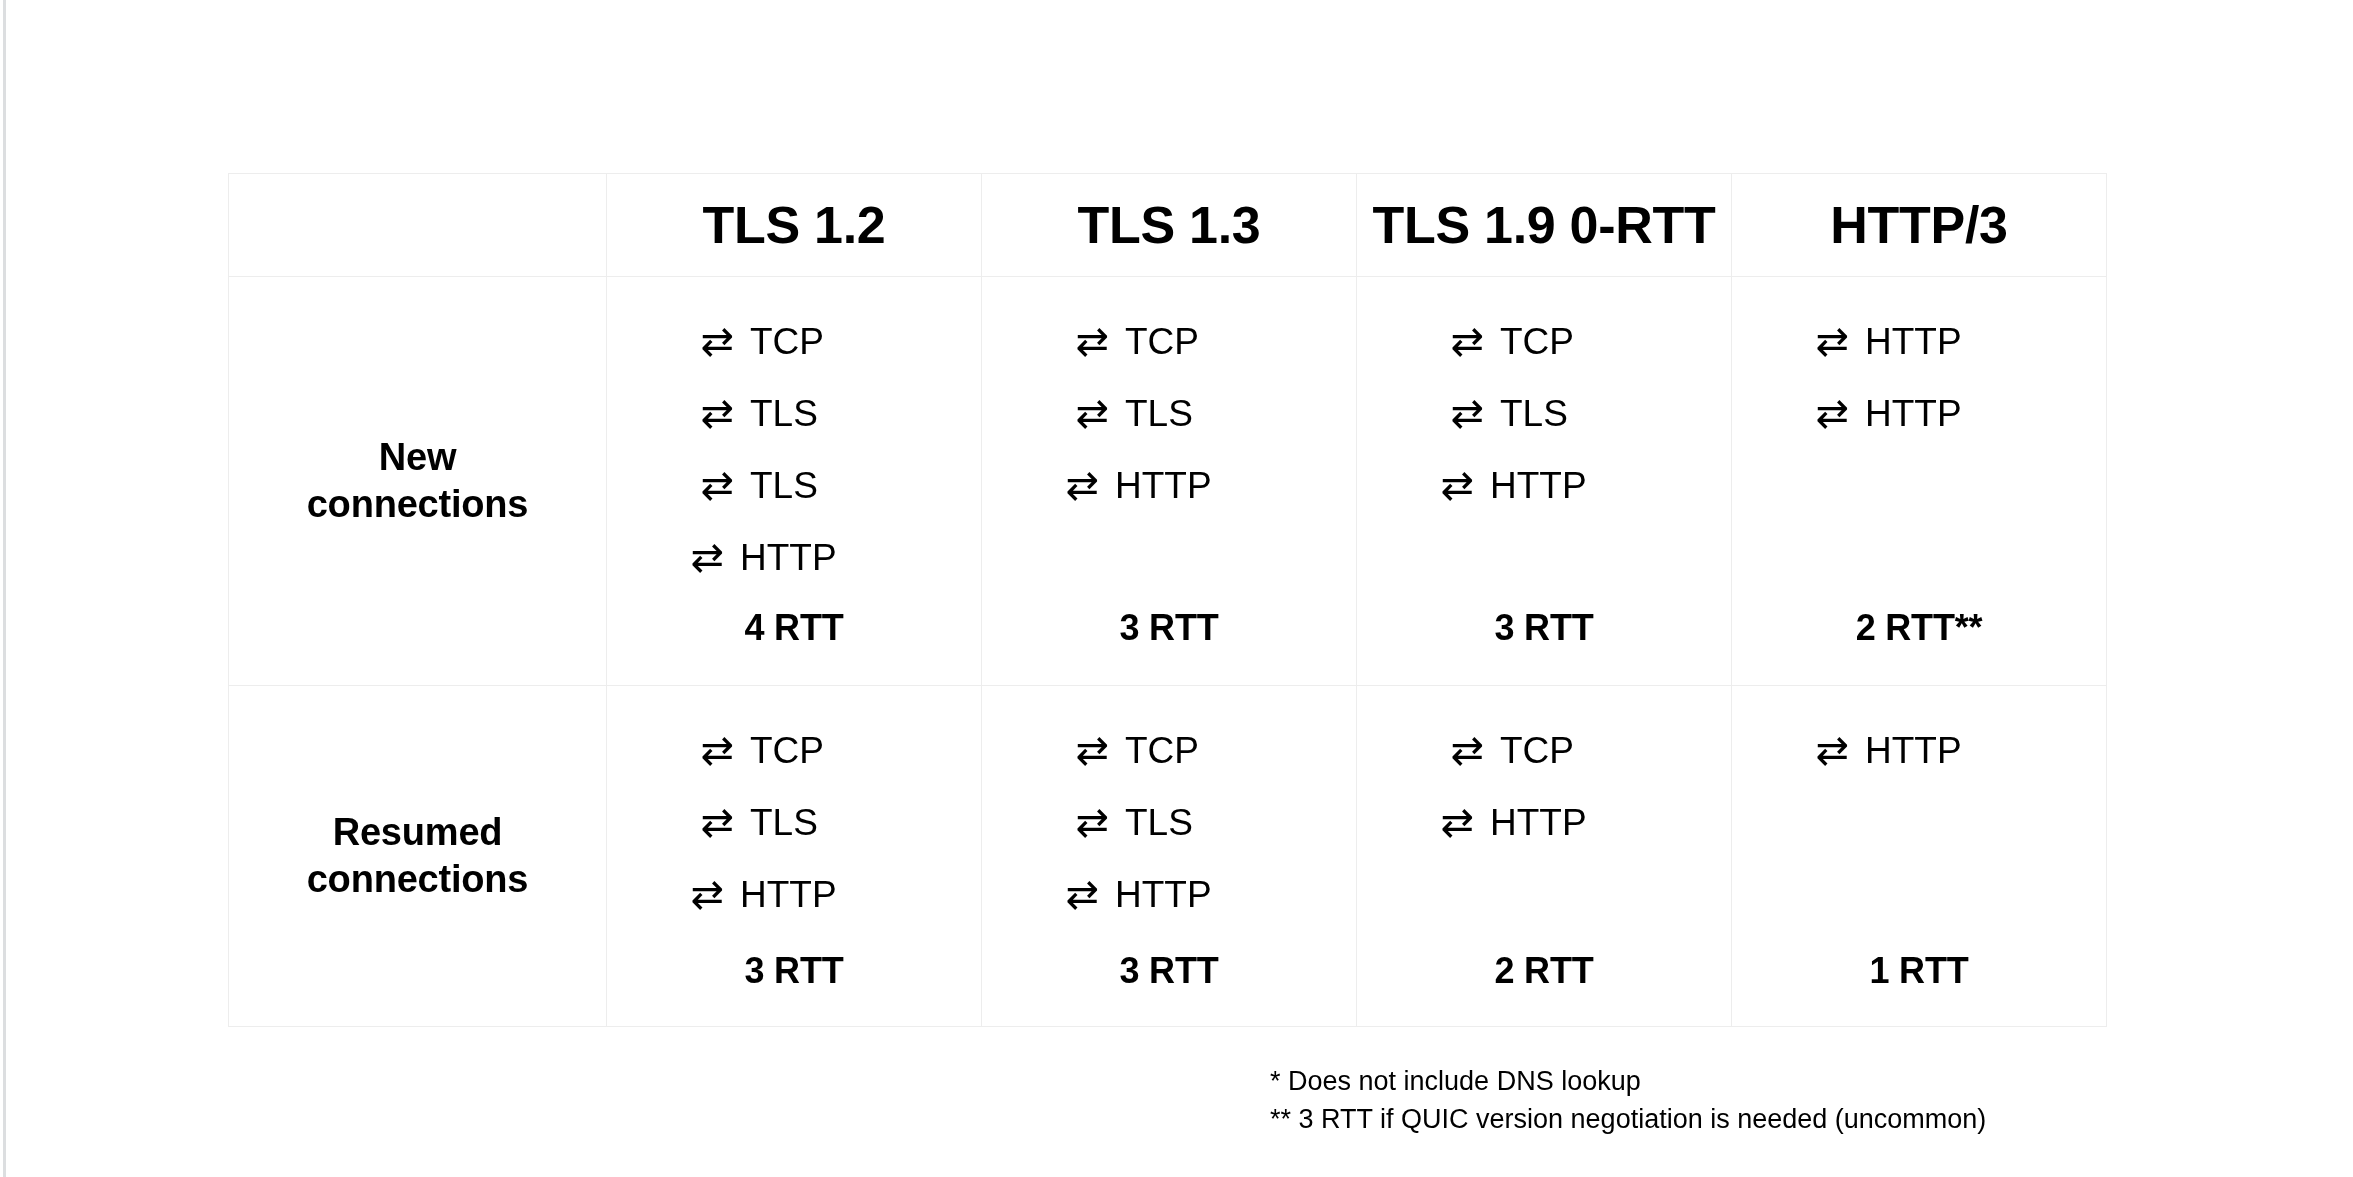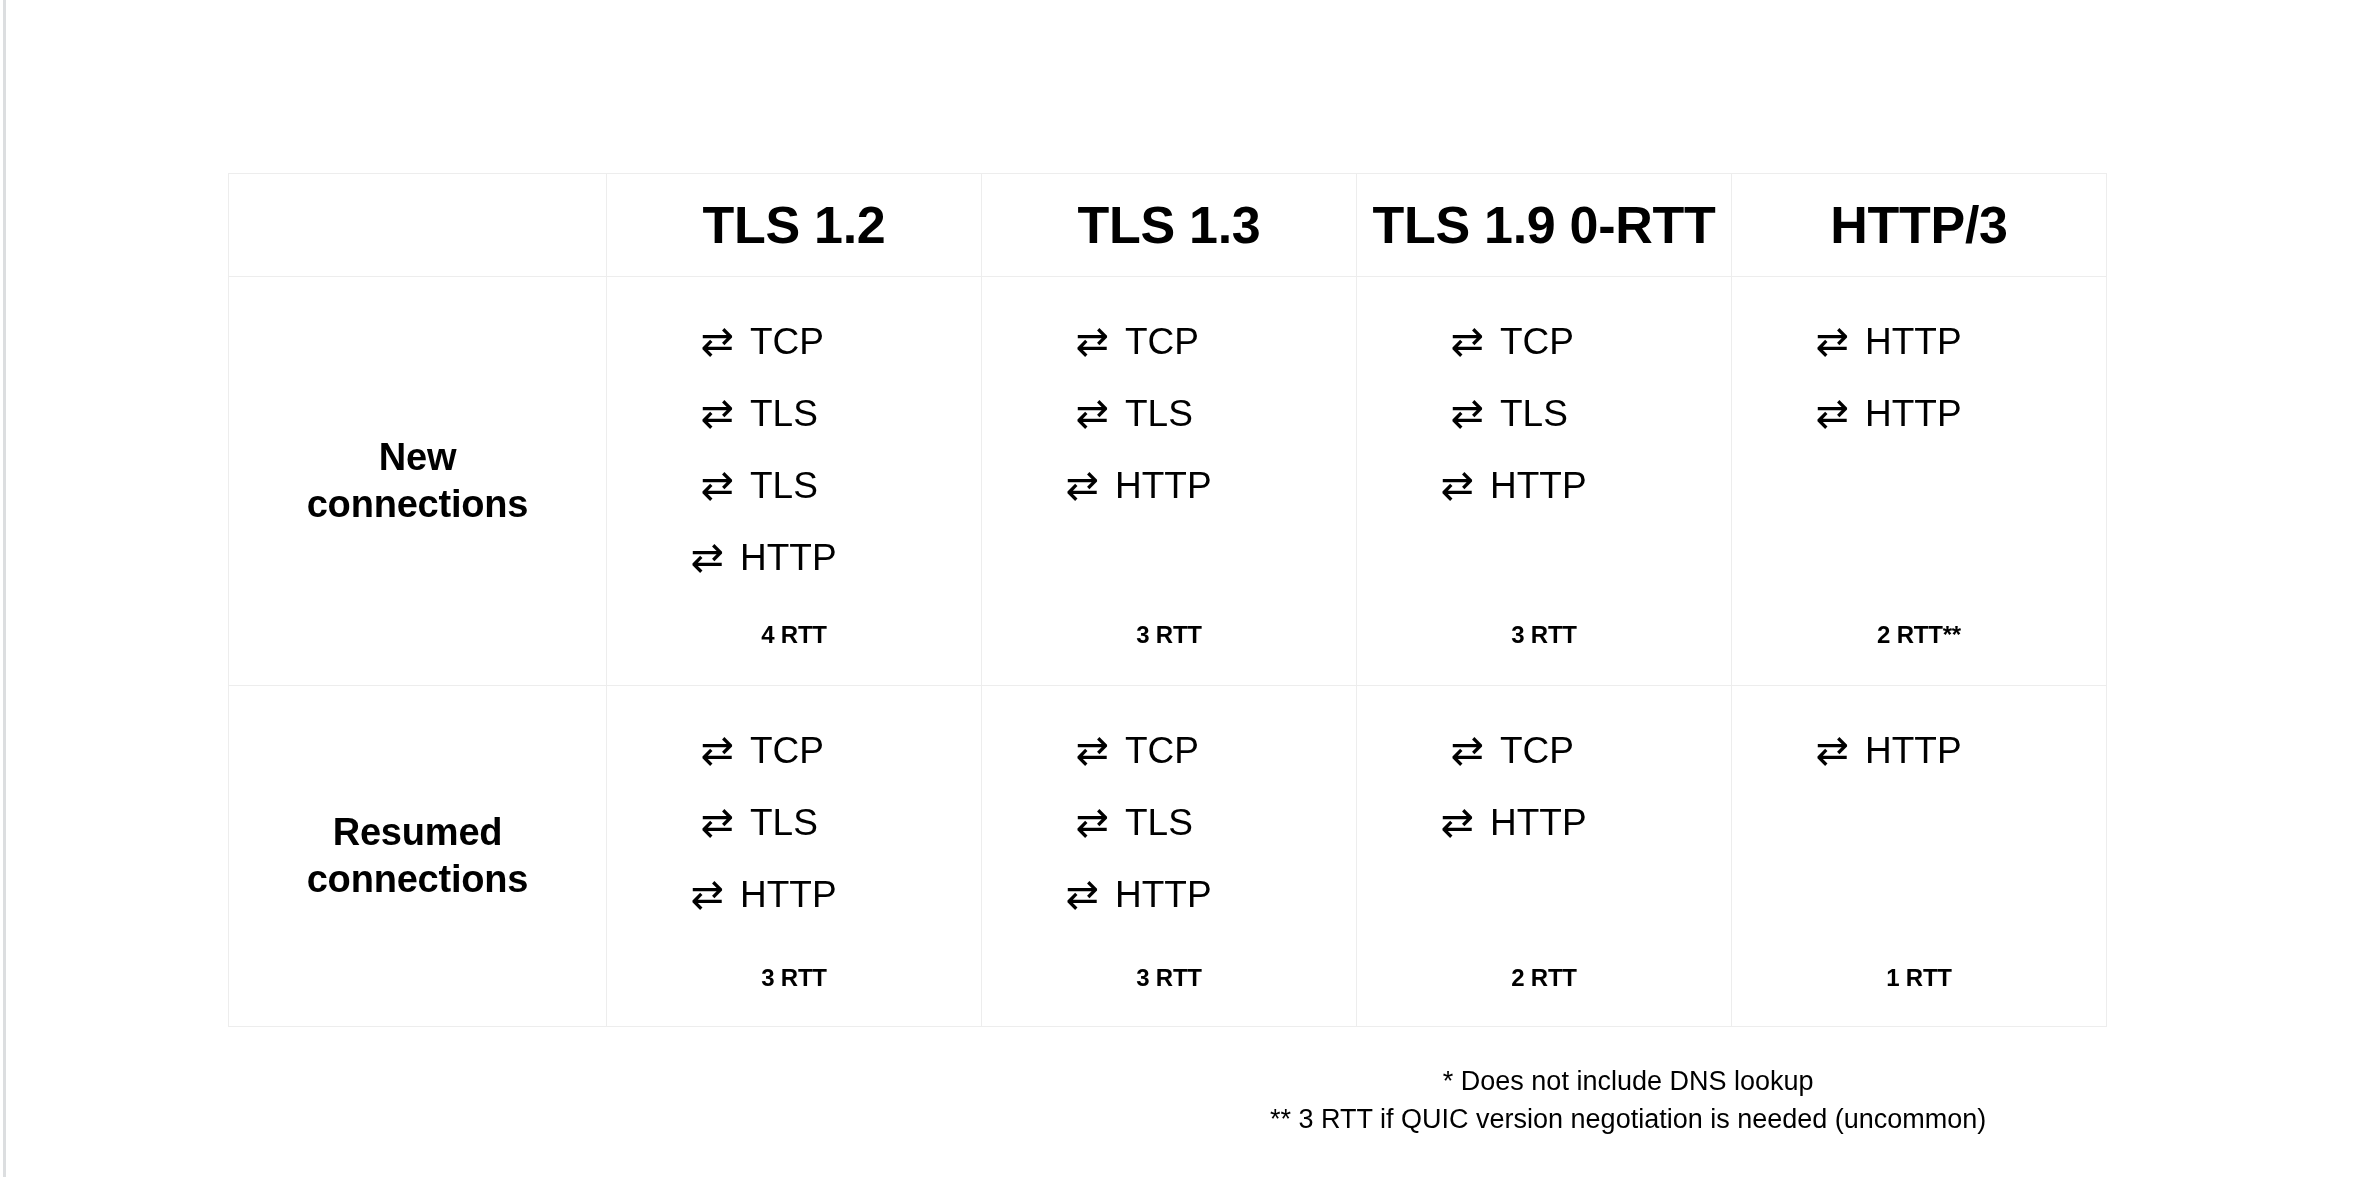--- a/index.html
+++ b/index.html
@@ -130,35 +130,35 @@
 
   
   .step.w3 { padding-left: 56px; }
   .step.w4 { padding-left: 36px; }
 
   .rtt {
     position: absolute;
     left: 0;
     width: 100%;
     text-align: center;
-    font-size: 24px;
+    font-size: 36px;
     font-weight: bold;
     letter-spacing: -0.2px;
   }
 
   .cell-new .rtt { bottom: 36px; }
   .cell-resumed .rtt { bottom: 34px; }
 
   .footnotes {
     position: absolute;
     left: 1270px;
     top: 1062px;
     font-size: 27px;
     line-height: 1.42;
-    text-align: center;
+    text-align: left;
     color: #000000;
   }
   .footnotes div { white-space: nowrap; }
 </style>
 </head>
 <body>
 
 <div class="left-edge-rule"></div>
 
 <div class="slide">

